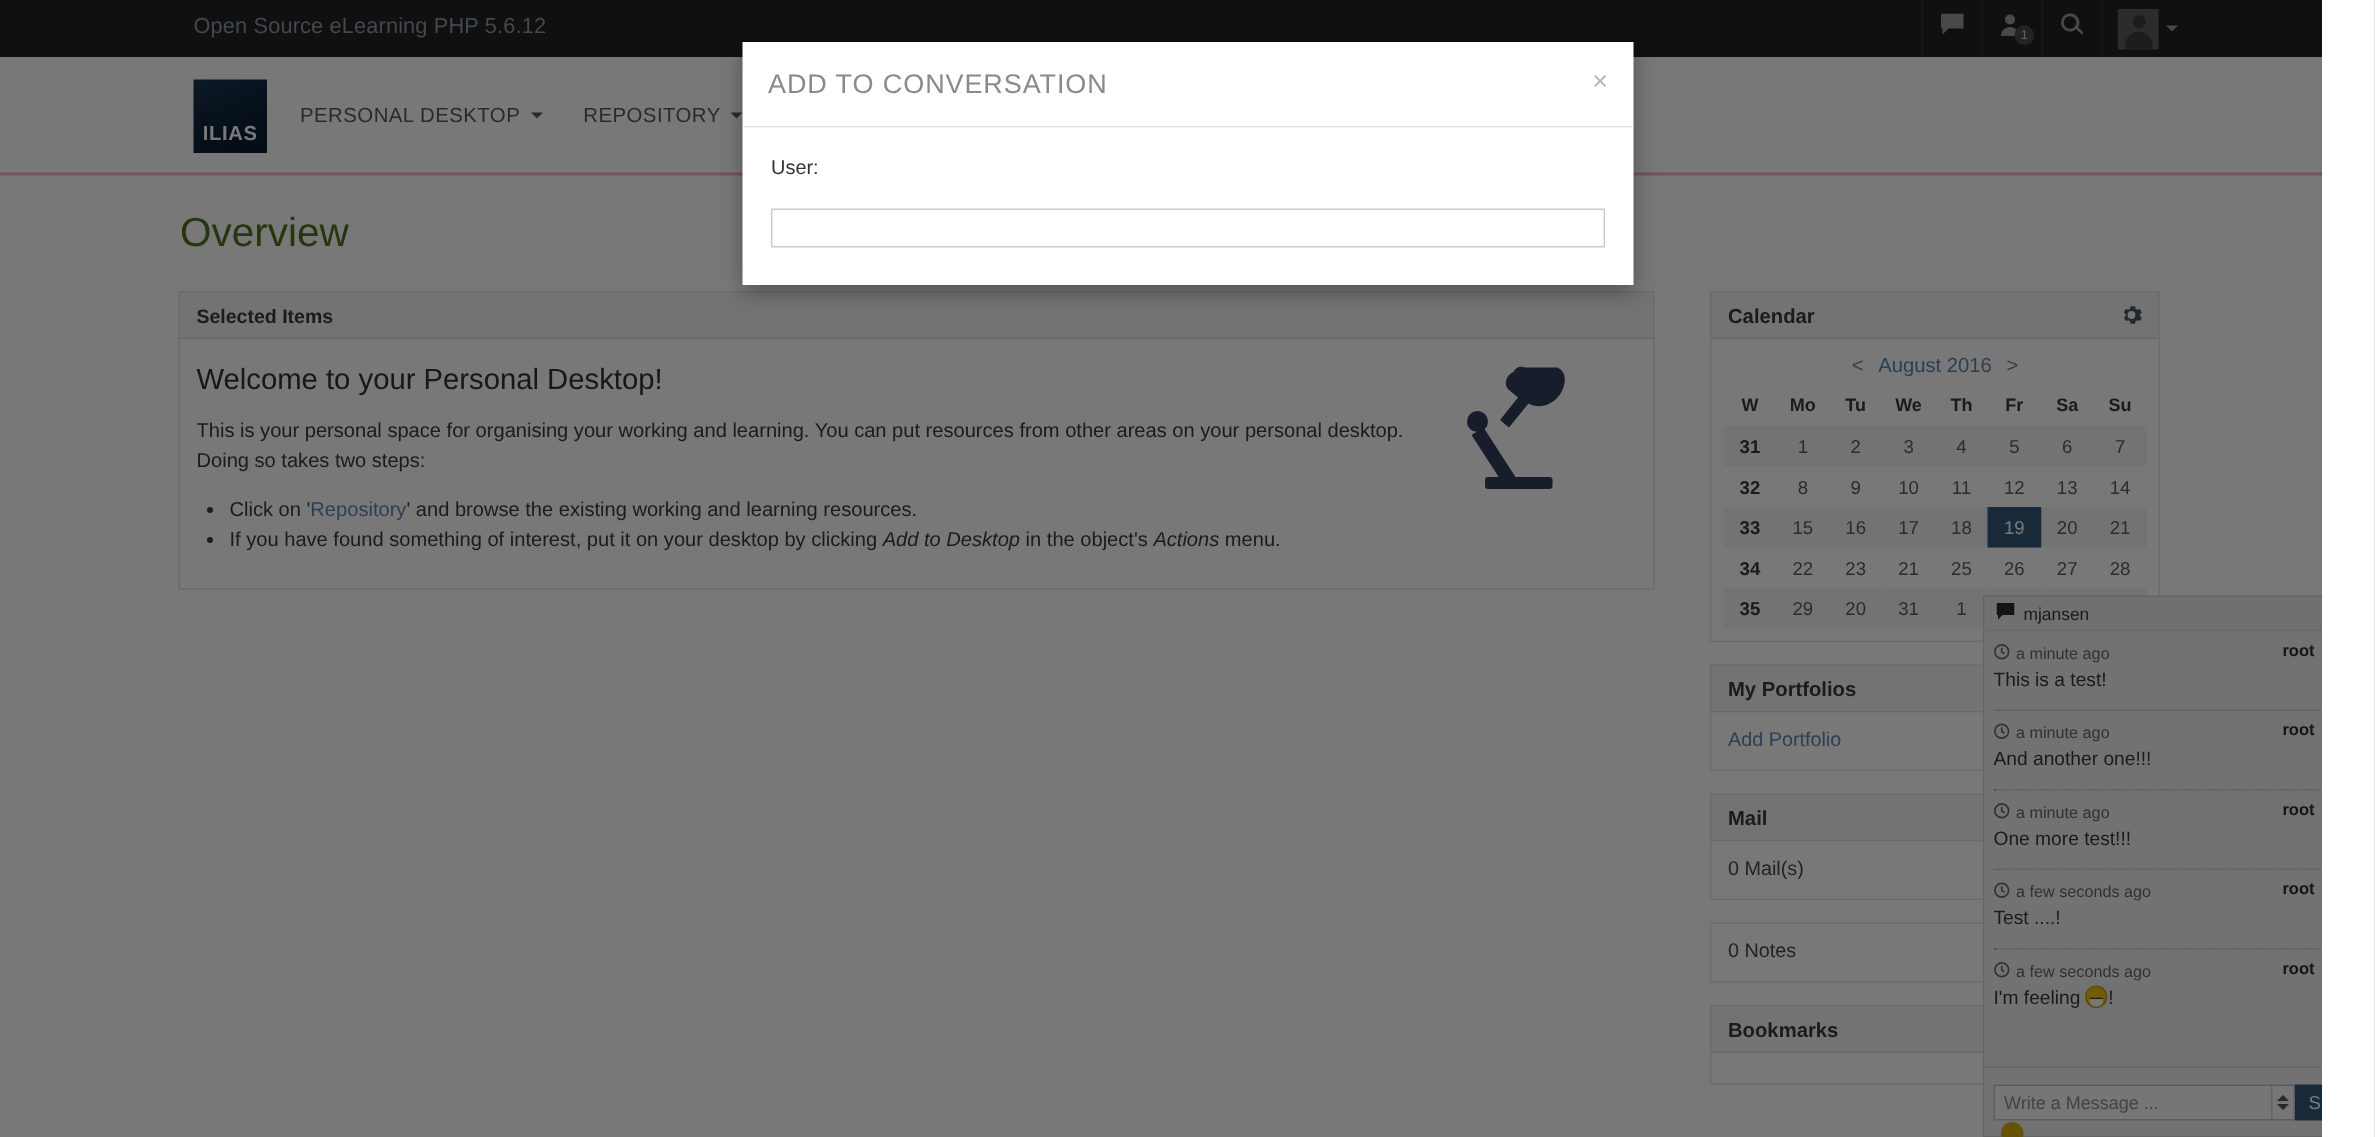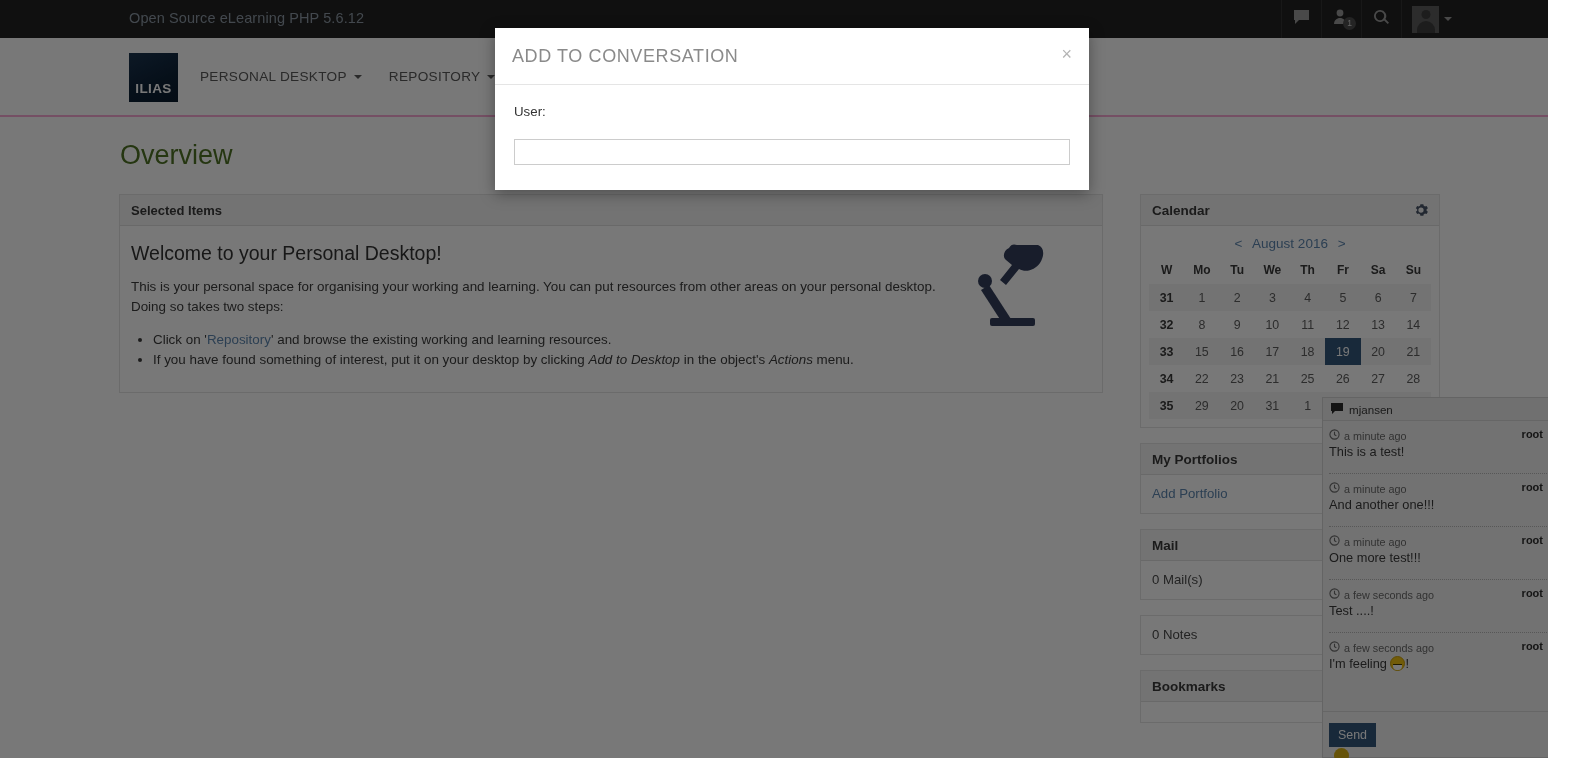--- a/index.html
+++ b/index.html
@@ -499,20 +499,27 @@
                   <path d="M6 3v3.2l2 1.2"></path>
                 </svg></span>
               <span>a few seconds ago</span>
             </div>
             <div class="msg-text">I'm feeling <span class="emoji"></span>!</div>
             <div class="msg-user">root</div>
             <div class="msg-av"></div>
           </div>
         </div>
       <div class="chat-foot">
+        <div class="chat-inputwrap">
+          <input class="chat-input" type="text" placeholder="Write a Message ..." style="">
+          <div class="spin">
+            <i class="up"></i>
+            <i class="dn"></i>
+          </div>
+        </div>
         <button class="send-btn">Send</button>
         <div class="chat-emoji-btn"></div>
       </div>
     </div>
 
   </div>
 
   <div class="overlay"></div>
 
   <div class="modal">

